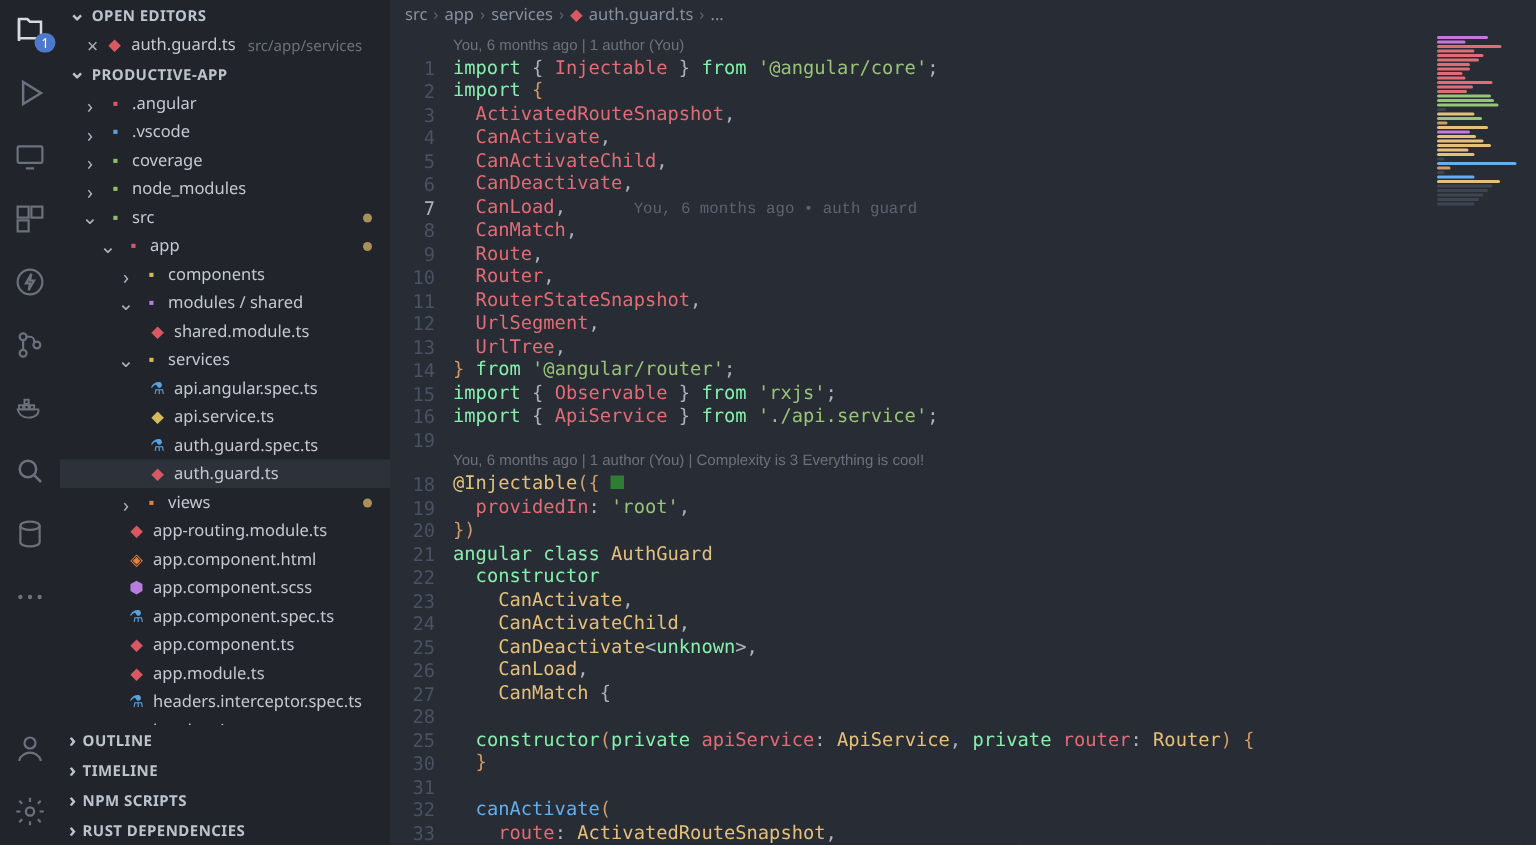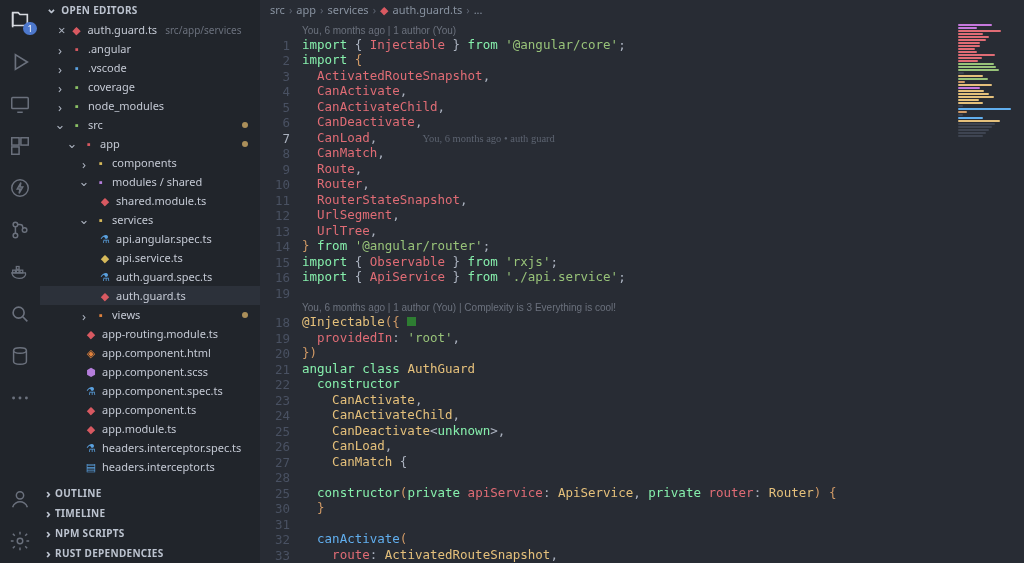--- a/index.html
+++ b/index.html
@@ -137,21 +137,21 @@
 .code .ln { height: 15.5px; white-space: pre; }
 .tok-kw { color: #86efac; }
 .tok-str { color: #98c379; }
 .tok-type { color: #e5c07b; }
 .tok-func { color: #61afef; }
 .tok-pun { color: #abb2bf; }
 .tok-var { color: #e06c75; }
 .tok-const { color: #d19a66; }
 .tok-deco { color: #e5c07b; }
 .tok-light { color:#abb2bf;}
-.gl-hint { color:#5c6370; font-family: Liberation Serif, serif; font-size:10.5px; font-style:normal;}
+.gl-hint { color:#5c6370; font-family: Liberation Mono, monospace; font-size:10.5px; font-style:normal;}
 .author-sq { display:inline-block; width:9px; height:9px; background:#2e7d32; vertical-align:baseline;}
 .minimap {
   width: 70px;
   background: #282c34;
   position: relative;
 }
 .minimap .mm-content {
   position:absolute; top:4px; right:4px; left:4px;
 }
 .minimap .mm-line {
@@ -253,20 +253,24 @@
     <span class="chevron down"></span>
     <span>OPEN EDITORS</span>
   </div>
   <div class="tree-item" style="padding-left:18px;">
     <span class="close-x">×</span>
     <span class="ficon i-red">◆</span>
     <span class="flabel">auth.guard.ts</span>
     <span class="dim">src/app/services</span>
   </div>
 
+  <div class="section-hdr">
+    <span class="chevron down"></span>
+    <span>PRODUCTIVE-APP</span>
+  </div>
   <div class="tree">
     <div class="tree-item" style="padding-left:14px;">
         <span class="twist chevron"></span>
         <span class="ficon i-red">▪</span>
         <span class="flabel">.angular</span>
       </div>
     <div class="tree-item" style="padding-left:14px;">
         <span class="twist chevron"></span>
         <span class="ficon i-blue">▪</span>
         <span class="flabel">.vscode</span>

